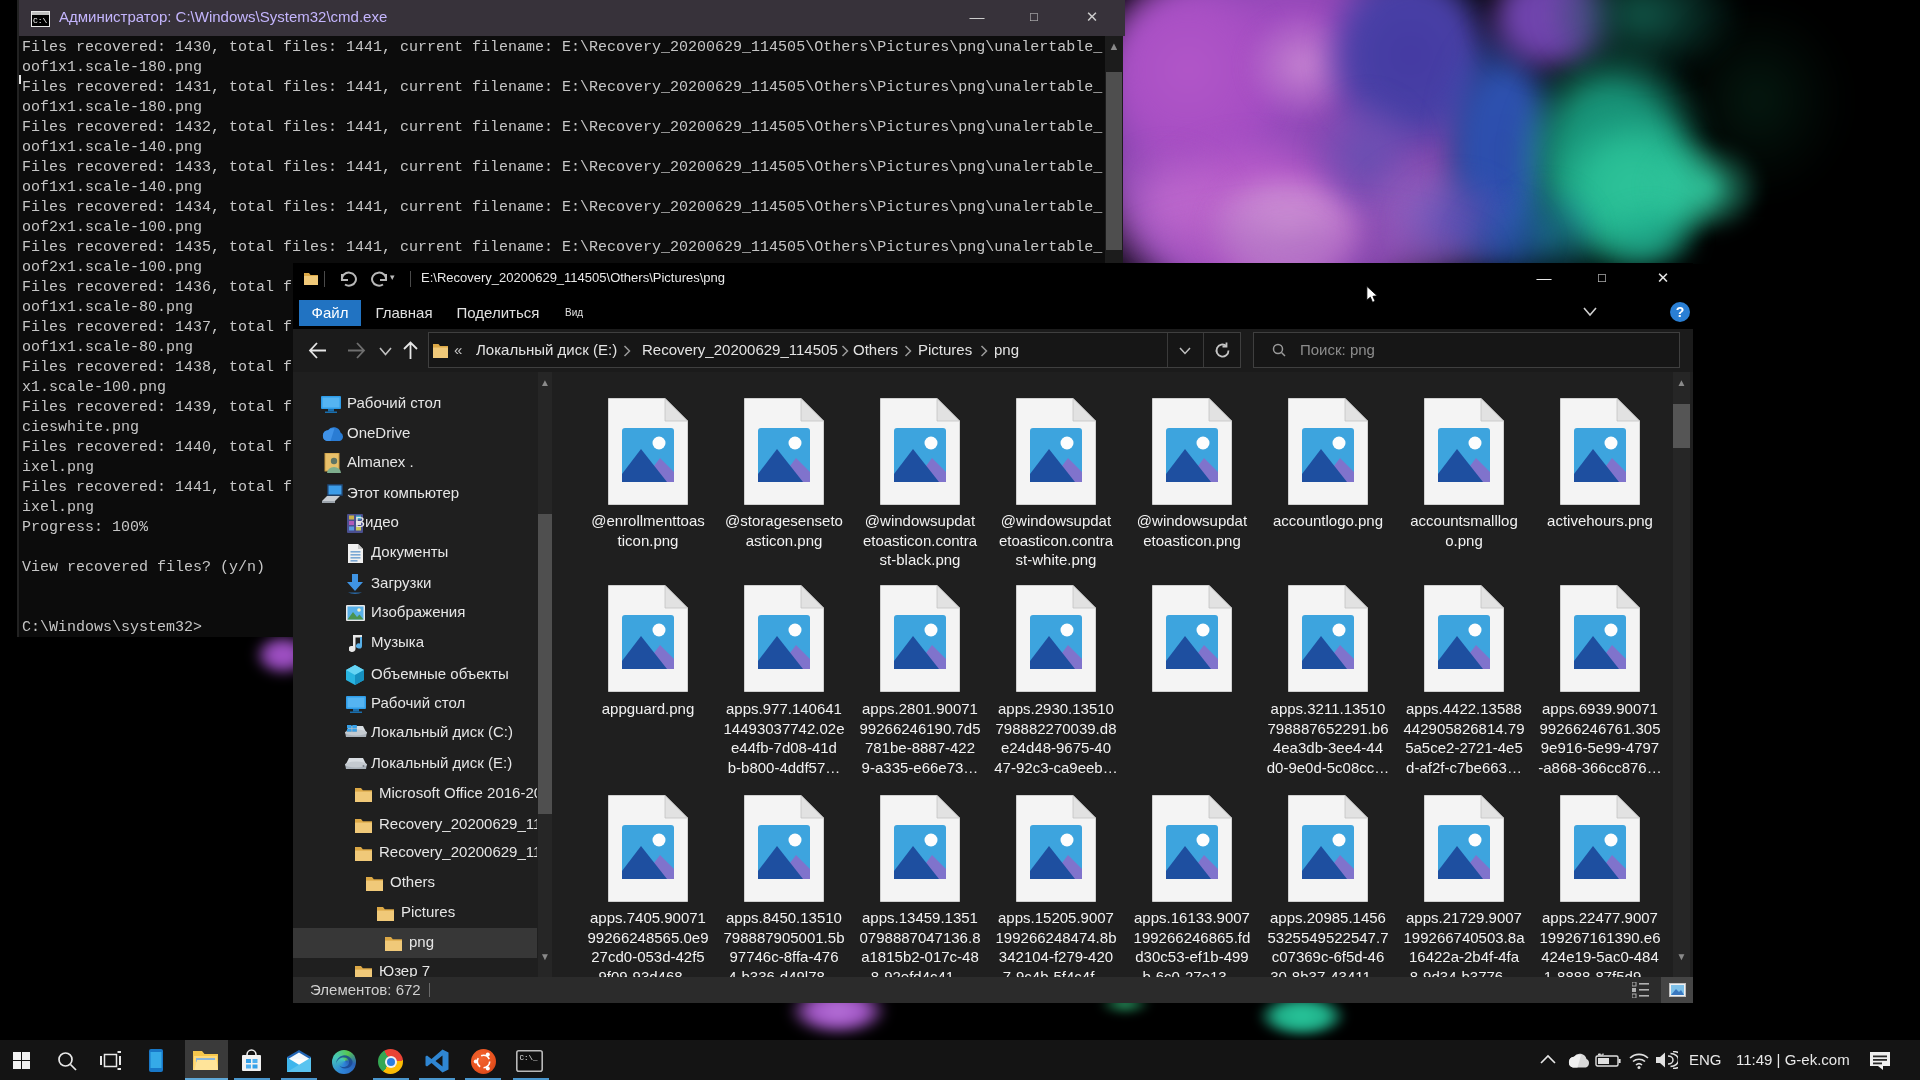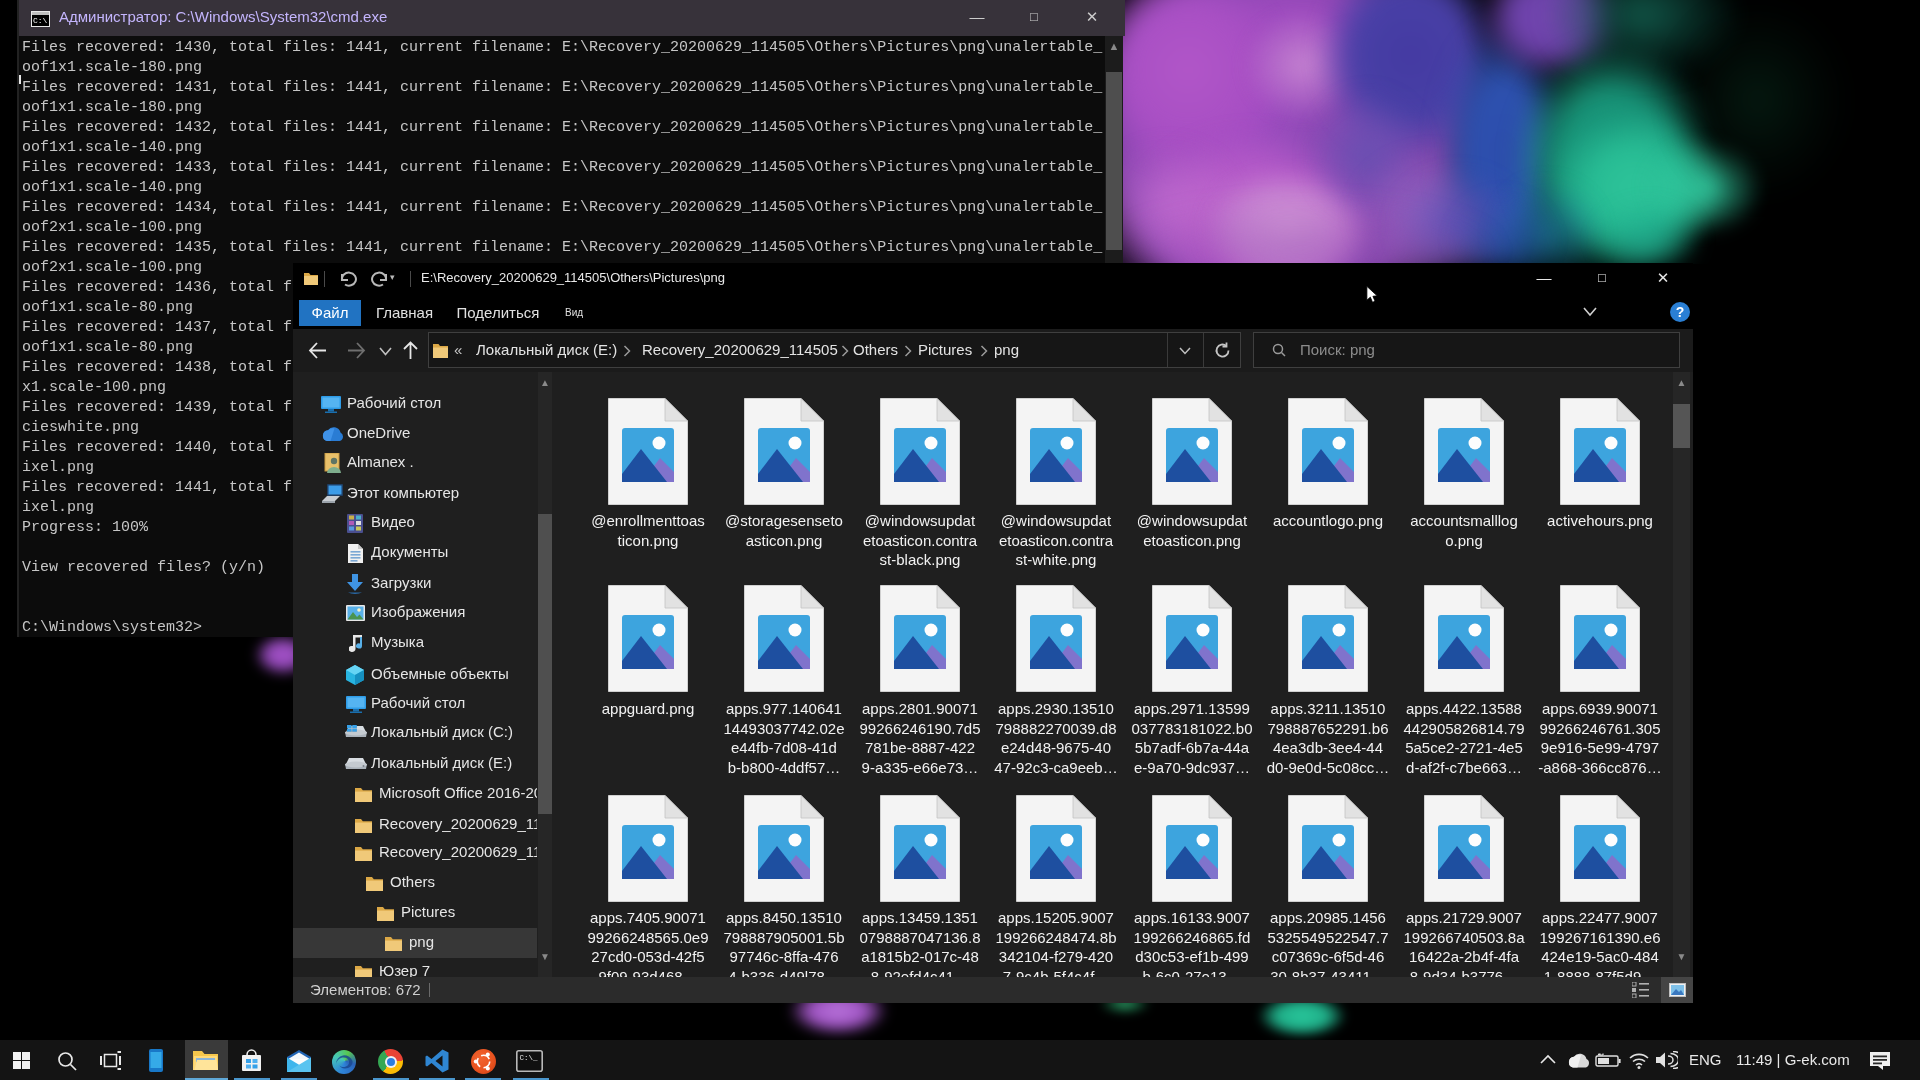--- a/index.html
+++ b/index.html
@@ -119,21 +119,21 @@
 <path d="M19,3 v6 h-6" fill="none" stroke="#b8b8b8" stroke-width="2"></path>
 <path d="M19,9 a7,6.5 0 1 0 -3,4.5" fill="none" stroke="#b8b8b8" stroke-width="2"></path>
 </svg>
       <div class="a" style="left:97px;top:9px;color:#b8b8b8;font-size:9px">▾</div>
       <div class="a" style="left:117px;top:8px;width:1px;height:16px;background:#4a4a4a"></div>
       <div class="a" style="left:128px;top:0;height:32px;line-height:30px;font-size:13px;color:#e8e8e8">E:\Recovery_20200629_114505\Others\Pictures\png</div>
       <div class="wbtn" style="left:1228px">—</div>
       <div class="wbtn" style="left:1286px;font-size:13px">□</div>
       <div class="wbtn" style="left:1347px">✕</div>
       <div class="a" style="left:6px;top:37px;width:62px;height:26px;background:#2173c2;color:#fff;font-size:15px;text-align:center;line-height:26px">Файл</div>
-      <div class="a" style="left:82px;top:37px;width:58px;height:26px;color:#e0e0e0;font-size:15px;text-align:right;line-height:26px">Главная</div>
+      <div class="a" style="left:82px;top:37px;width:58px;height:26px;color:#e0e0e0;font-size:15px;text-align:center;line-height:26px">Главная</div>
       <div class="a" style="left:163px;top:37px;width:84px;height:26px;color:#e0e0e0;font-size:15px;text-align:center;line-height:26px">Поделиться</div>
       <div class="a" style="left:272px;top:37px;width:28px;height:26px;color:#e0e0e0;font-size:10px;text-align:left;line-height:26px">Вид</div>
       <svg class="a" style="left:1290px;top:44px" width="14" height="10" viewBox="0 0 14 10">
 <path d="M1,1 L7,8 L13,1" fill="none" stroke="#d0d0d0" stroke-width="1.6"></path>
       </svg>
       <div class="a" style="left:1377px;top:39px;width:20px;height:20px;border-radius:50%;background:#2a7fd4;color:#fff;font-size:14px;font-weight:bold;text-align:center;line-height:20px">?</div>
       <div id="addr"></div>
       <svg class="a" style="left:15px;top:79px" width="19" height="17" viewBox="0 0 19 17">
 <path d="M9,1 L2,8.5 L9,16 M2,8.5 H18" fill="none" stroke="#e6e6e6" stroke-width="1.8"></path>
       </svg>
@@ -214,21 +214,21 @@
         <div class="nvt" style="left:54px;top:112px;max-width:190px;overflow:hidden">Этот компьютер</div>
         <svg class="a" style="left:54px;top:142px" width="16" height="19" viewBox="0 0 16 19">
 <rect x="0" y="0" width="16" height="19" rx="1" fill="#4a4f8f"></rect>
 <rect x="2" y="1.5" width="5" height="4" fill="#c8b04a"></rect>
           <rect x="9" y="1.5" width="5" height="4" fill="#4ab0c8"></rect>
 <rect x="2" y="7" width="5" height="4" fill="#b05ab8"></rect>
           <rect x="9" y="7" width="5" height="4" fill="#e0e0e0"></rect>
 <rect x="2" y="12.5" width="5" height="4" fill="#5a9ae0"></rect>
           <rect x="9" y="12.5" width="5" height="4" fill="#c8c85a"></rect>
 </svg>
-        <div class="nvt" style="left:78px;top:141px;max-width:166px;overflow:hidden">Видео</div>
+        <div class="nvt" style="left:62px;top:141px;max-width:166px;overflow:hidden">Видео</div>
         <svg class="a" style="left:55px;top:172px" width="15" height="19" viewBox="0 0 15 19">
 <path d="M0,0 H10 L15,5 V19 H0 Z" fill="#f0f0f0"></path>
 <path d="M10,0 L15,5 H10 Z" fill="#c8c8c8"></path>
 <rect x="2.5" y="7" width="10" height="1.6" fill="#7ba7d4"></rect>
           <rect x="2.5" y="10" width="10" height="1.6" fill="#7ba7d4"></rect>
 <rect x="2.5" y="13" width="10" height="1.6" fill="#7ba7d4"></rect>
           <rect x="2.5" y="16" width="7" height="1.6" fill="#7ba7d4"></rect>
 </svg>
         <div class="nvt" style="left:78px;top:171px;max-width:166px;overflow:hidden">Документы</div>
         <svg class="a" style="left:53px;top:202px" width="18" height="20" viewBox="0 0 18 20">
@@ -378,21 +378,20 @@
           <use href="#fico"></use>
         </svg>
         <div class="fname" style="left:297px;top:327px">apps.2801.90071<br>99266246190.7d5<br>781be-8887-422<br>9-a335-e66e73…</div>
         <svg class="a" style="left:463px;top:213px" width="80" height="107" viewBox="0 0 80 107">
           <use href="#fico"></use>
         </svg>
         <div class="fname" style="left:433px;top:327px">apps.2930.13510<br>798882270039.d8<br>e24d48-9675-40<br>47-92c3-ca9eeb…</div>
         <svg class="a" style="left:599px;top:213px" width="80" height="107" viewBox="0 0 80 107">
           <use href="#fico"></use>
         </svg>
-        <div class="fname" style="left:569px;top:327px">apps.2971.13599<br>037783181022.b0<br>5b7adf-6b7a-44a<br>e-9a70-9dc937…</div>
         <svg class="a" style="left:735px;top:213px" width="80" height="107" viewBox="0 0 80 107">
           <use href="#fico"></use>
         </svg>
         <div class="fname" style="left:705px;top:327px">apps.3211.13510<br>798887652291.b6<br>4ea3db-3ee4-44<br>d0-9e0d-5c08cc…</div>
         <svg class="a" style="left:871px;top:213px" width="80" height="107" viewBox="0 0 80 107">
           <use href="#fico"></use>
         </svg>
         <div class="fname" style="left:841px;top:327px">apps.4422.13588<br>442905826814.79<br>5a5ce2-2721-4e5<br>d-af2f-c7be663…</div>
         <svg class="a" style="left:1007px;top:213px" width="80" height="107" viewBox="0 0 80 107">
           <use href="#fico"></use>

